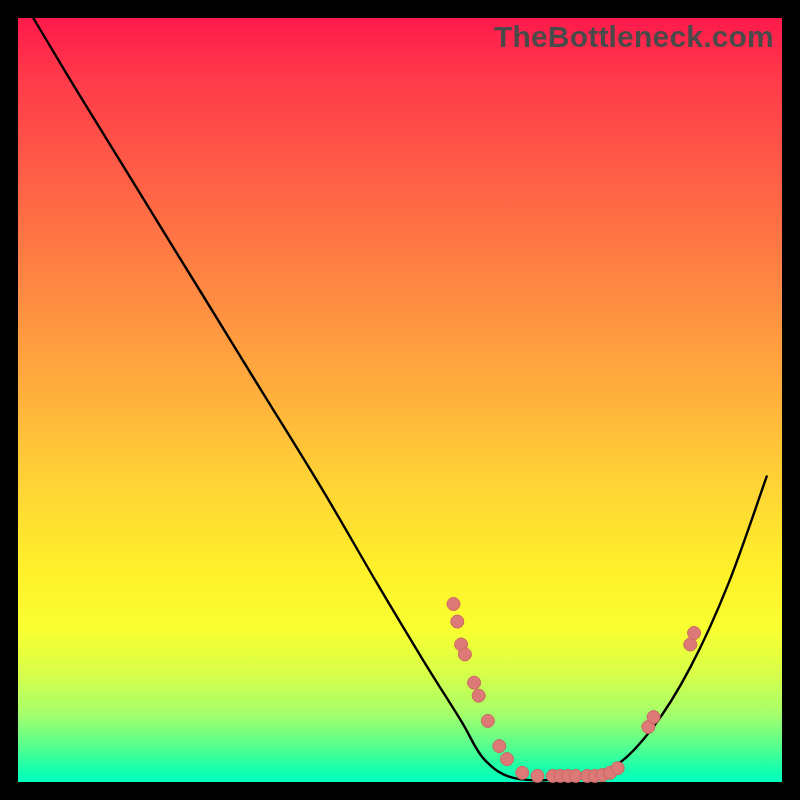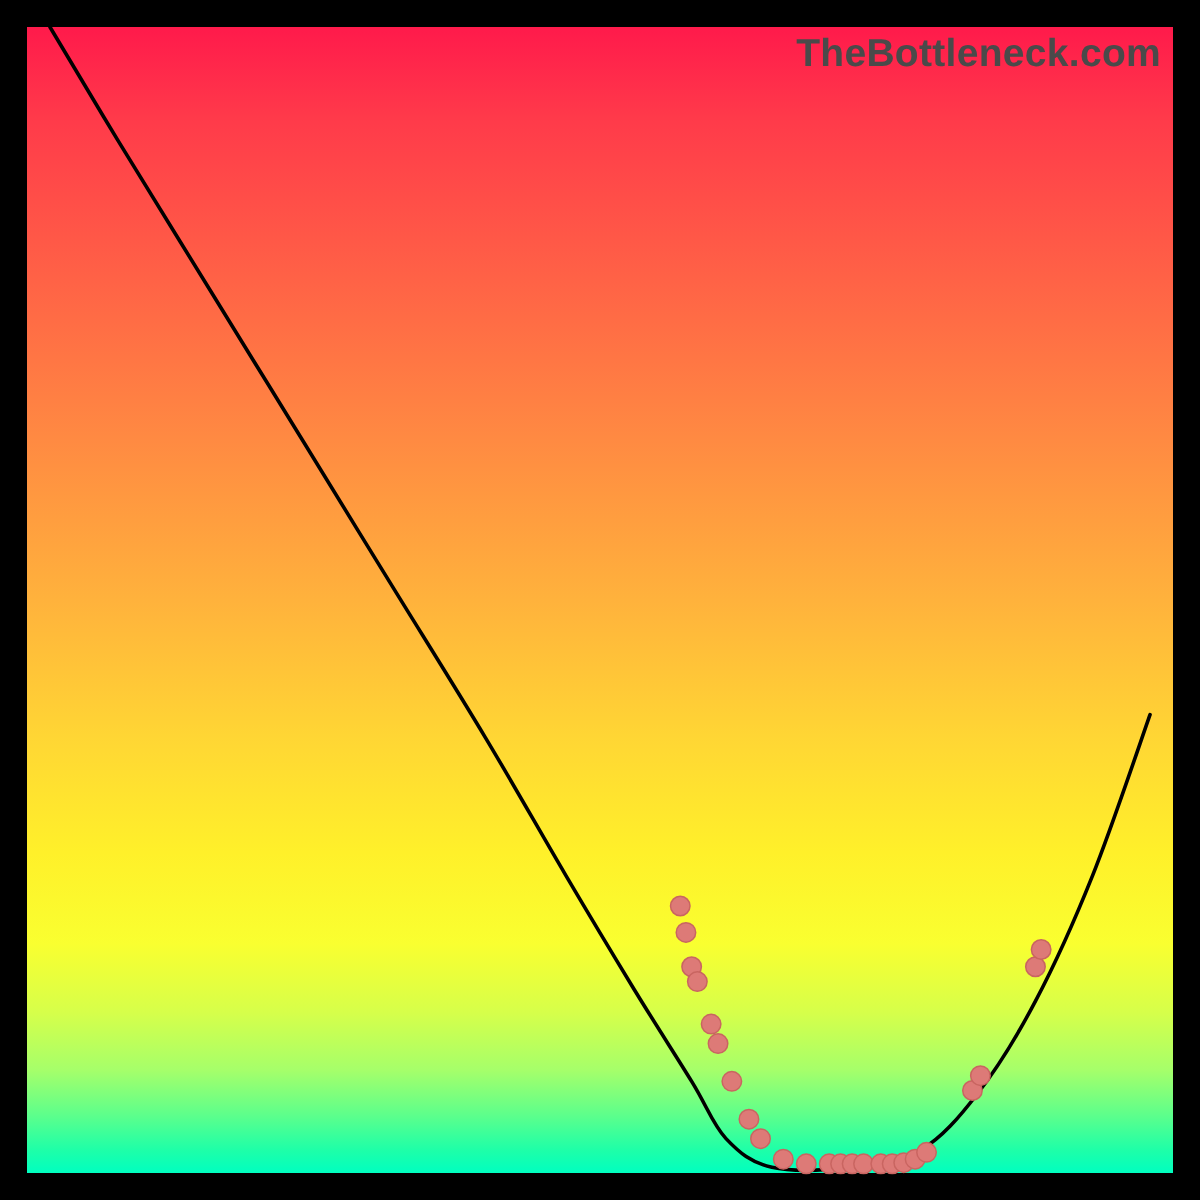--- a/index.html
+++ b/index.html
@@ -39,21 +39,21 @@
       #5cff8c 95%,
       #1effa8 98%,
       #00ffc0 100%
     );
   }
   .watermark {
     position: absolute;
     top: 2px;
     right: 8px;
     color: #4a4a4a;
-    font-size: 26px;
+    font-size: 30px;
     font-weight: 600;
     letter-spacing: 0.2px;
     pointer-events: none;
     user-select: none;
   }
   svg.curve {
     position: absolute;
     left: 0;
     top: 0;
     width: 764px;

